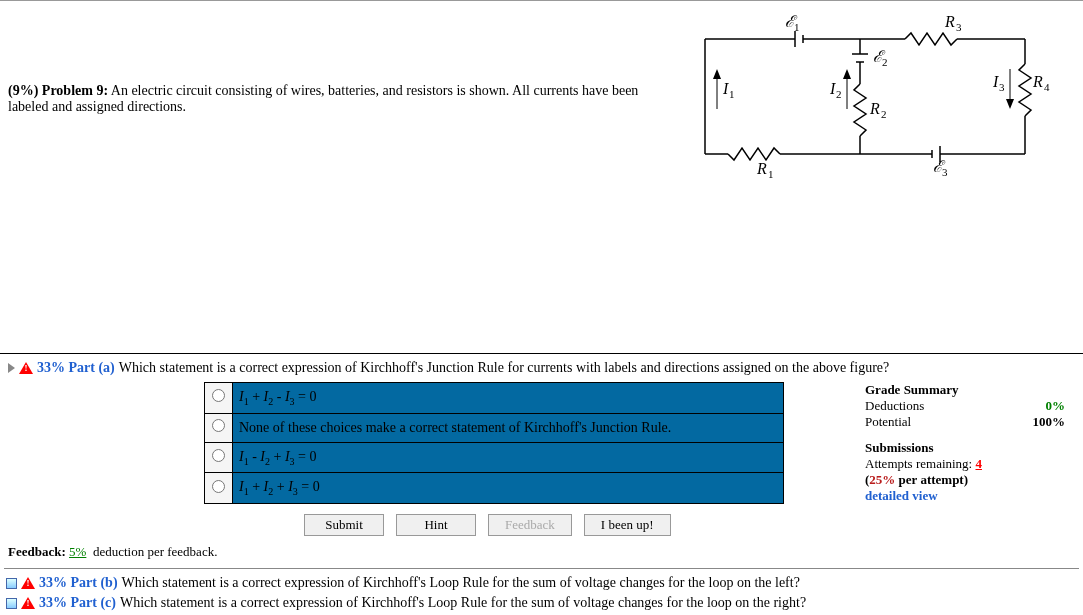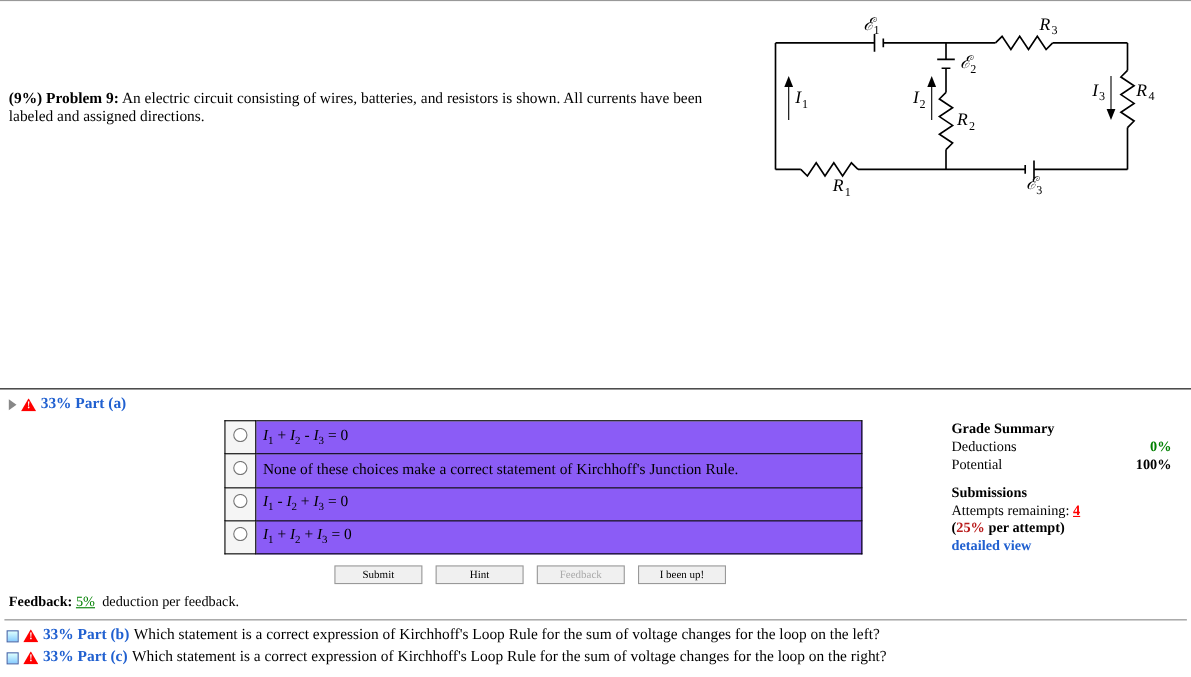--- a/index.html
+++ b/index.html
@@ -13,37 +13,37 @@
     .circuit-svg { width: 380px; height: 170px; }
     
     .part-section { border-top: 1px solid #000; margin-top: 160px; padding: 4px; }
     .part-header { display: flex; align-items: center; gap: 4px; padding: 2px 4px; }
     .tri-play { width: 0; height: 0; border-left: 7px solid #888; border-top: 5px solid transparent; border-bottom: 5px solid transparent; display: inline-block; }
     .warn-icon { display: inline-flex; align-items: center; justify-content: center; width: 14px; height: 12px; color: #fff; font-size: 9px; font-weight: bold; background: red; clip-path: polygon(50% 0, 100% 100%, 0 100%); }
     .part-label { font-weight: bold; color: #2060d0; }
     
     .answer-area { display: flex; gap: 20px; padding: 4px 4px 4px 200px; }
     .options-table { border: 1px solid #000; border-collapse: collapse; flex: 0 0 580px; }
-    .options-table td { border: 1px solid #000; padding: 2px 6px; background: #8b5cf6; }
+    .options-table td { border: 1px solid #000; padding: 2px 6px; background: #0369a1; }
     .options-table td.radio-cell { width: 28px; text-align: center; background: #f5f5f5; }
     .options-table td.radio-cell input { accent-color: #333; }
     
     .grade-box { flex: 0 0 200px; margin-left: auto; font-size: 13px; margin-right: 10px; }
     .grade-title { font-weight: bold; }
     .grade-row { display: flex; justify-content: space-between; }
     .grade-row .pct0 { color: green; font-weight: bold; }
     .grade-row .pct100 { font-weight: bold; }
     .sub-title { font-weight: bold; margin-top: 10px; }
     .attempts-num { color: red; font-weight: bold; text-decoration: underline; }
     .detailed { color: #2060d0; font-weight: bold; }
     .per-atmpt { font-weight: bold; }
     .per-atmpt .g { color: #b91c1c; }
     
     .button-row { padding: 6px 0 6px 300px; display: flex; gap: 12px; }
-    .button-row button { font-family: "Times New Roman", serif; font-size: 10px; padding: 2px 16px; background: #f0f0f0; border: 1px solid #999; min-width: 80px; }
+    .button-row button { font-family: "Times New Roman", serif; font-size: 13px; padding: 2px 16px; background: #f0f0f0; border: 1px solid #999; min-width: 80px; }
     .button-row button.disabled { color: #aaa; }
     
     .hints-row { display: flex; padding: 2px 4px 8px 4px; font-size: 13px; border-bottom: 1px solid #888;}
     .hints-row .lbl { font-weight: bold; }
     .hints-row .ul-green { color: green; text-decoration: underline; }
     .hints-row .ul-red { color: red; text-decoration: underline; }
     .hints-row .left-h { flex: 0 0 670px; }
     .fb-lbl { font-weight: bold; }
     
     .part-bc { padding: 2px 6px; display: flex; align-items: center; gap: 4px; }
@@ -137,20 +137,21 @@
   </div>
 </div>
 
 <div class="part-section">
   <div class="part-header">
     <span class="tri-play"></span>
     <span class="warn-icon">!</span>
     <span class="part-label">
       <span>33%</span> <span>Part (a)</span>
     </span>
+    <span>Which statement is a correct expression of Kirchhoff's Junction Rule for currents with labels and directions assigned on the above figure?</span>
   </div>
 
   <div class="answer-area">
     <table class="options-table">
       <tbody>
           <tr>
             <td class="radio-cell"><input type="radio" name="pa" style=""></td>
           <td><span class="ital">I</span><sub>1</sub> + <span class="ital">I</span><sub>2</sub> - <span class="ital">I</span><sub>3</sub> = 0</td>
           </tr>
       <tr>

